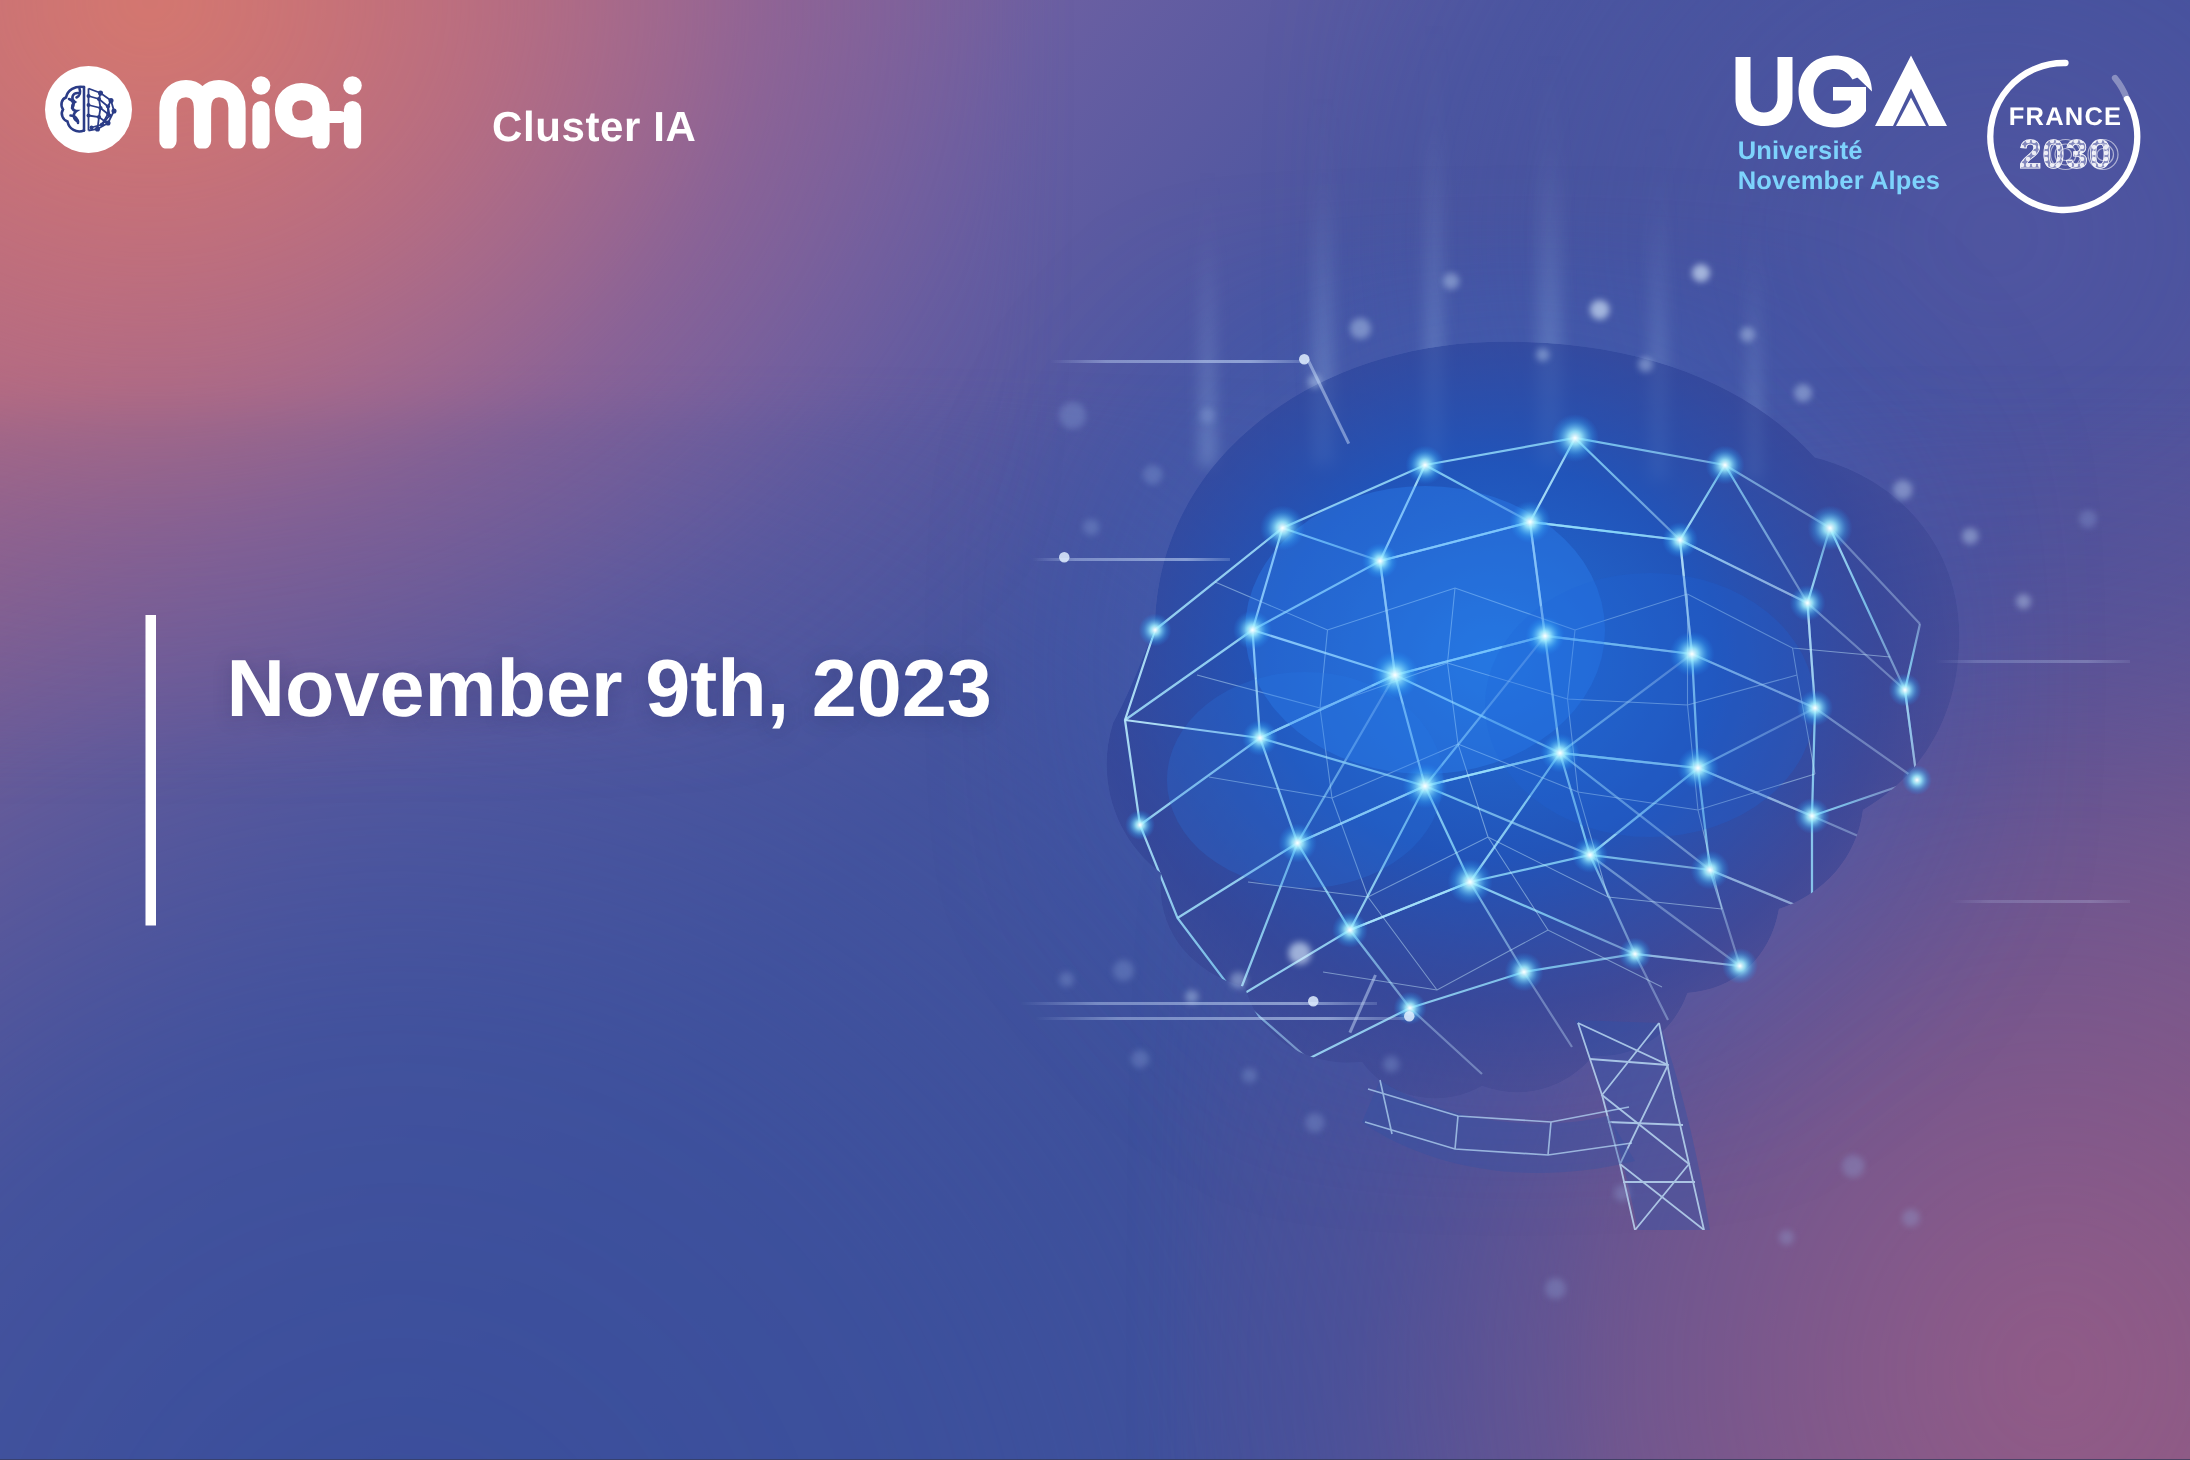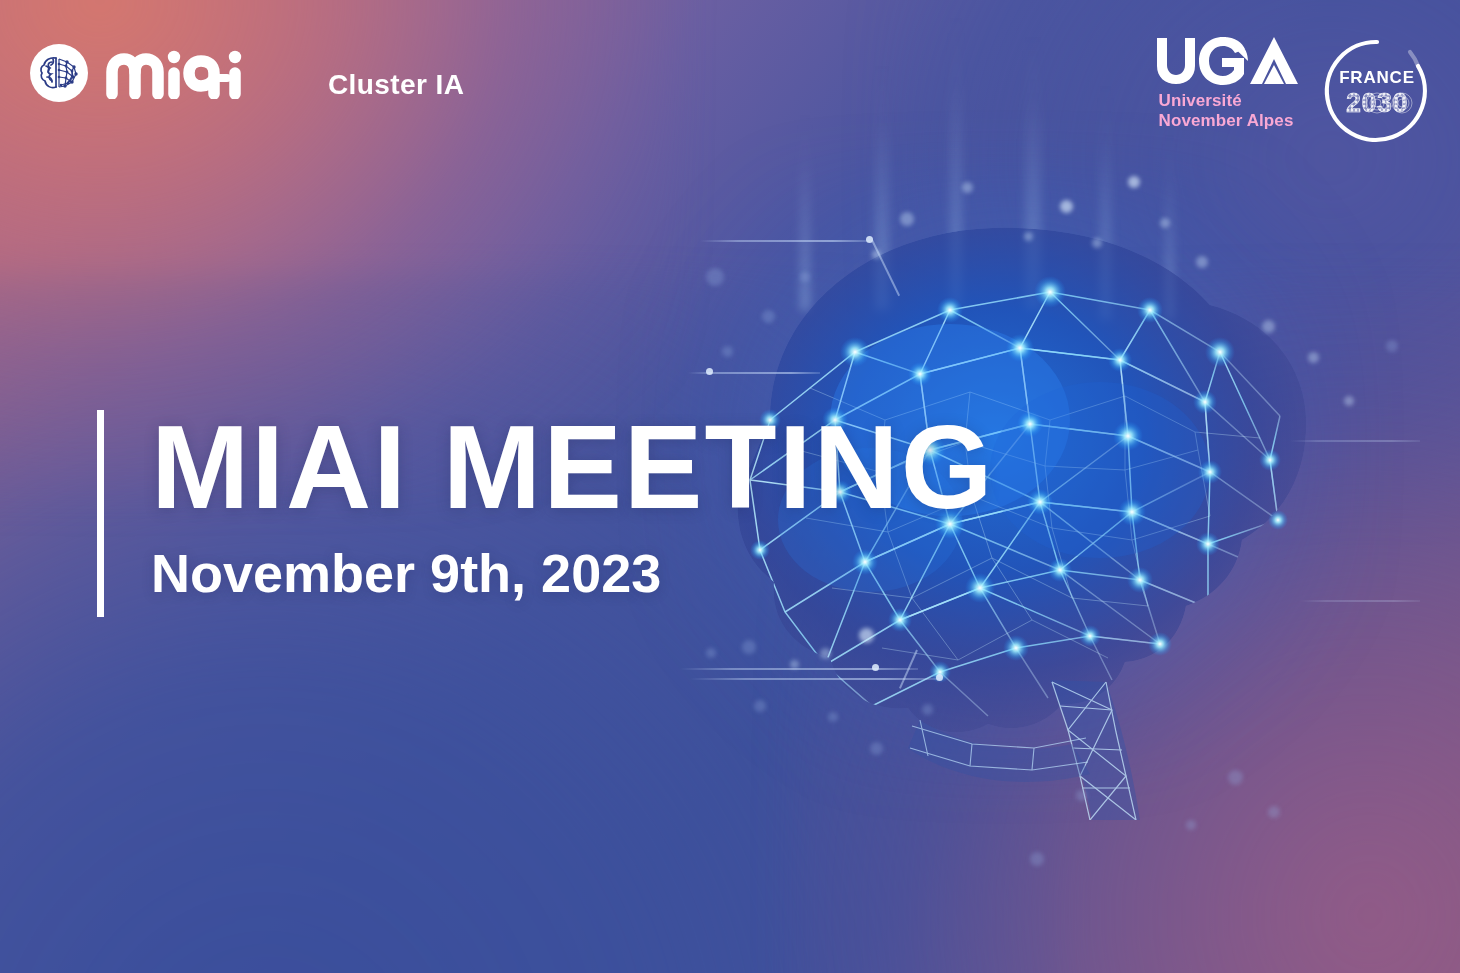--- a/index.html
+++ b/index.html
@@ -162,21 +162,21 @@
   
   .right-logos {
     position: absolute;
     right: 28px; top: 34px;
     display: flex;
     align-items: flex-start;
     gap: 22px;
   }
   .uga-logo { display: flex; flex-direction: column; align-items: center; }
   .uga-sub {
-    color: #f9a8d4;
+    color: #7dd3fc;
     font-weight: bold;
     font-size: 17px;
     line-height: 1.16;
     letter-spacing: 0.1px;
     text-align: left;
     margin-top: 3px;
     white-space: nowrap;
   }
   .france-logo { margin-top: 2px; }
 
@@ -544,18 +544,17 @@
           <circle cx="80" cy="67" r="7"></circle>
           <circle cx="80" cy="67" r="10"></circle>
         </g>
       </svg>
     </div>
   </div>
 
   <div class="title-block">
     <div class="title-rule"></div>
     <div class="title-texts">
-      <h1 class="main-title">MIAI MEETING</h1>
       <div class="sub-title">November 9th, 2023</div>
     </div>
   </div>
 
 </div>
 
 </body></html>

